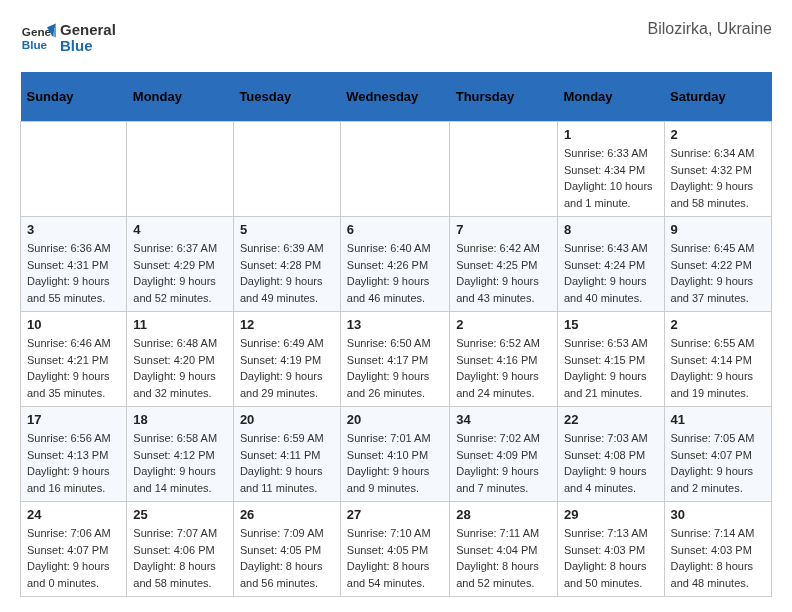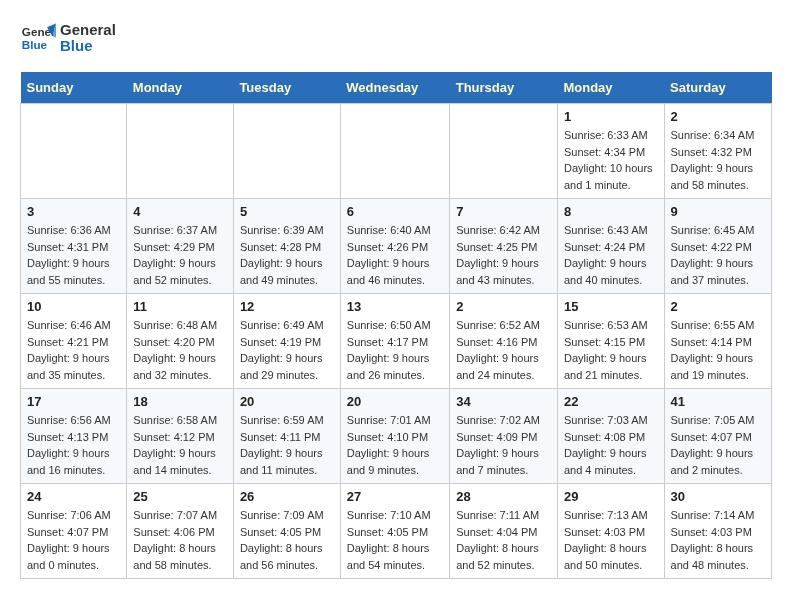--- a/index.html
+++ b/index.html
@@ -37,22 +37,22 @@
       font-size: 16px;
       color: #555;
     }
     table {
       width: 100%;
       border-collapse: collapse;
       font-size: 11px;
     }
     thead tr th {
       background-color: #2a6ebb;
-      color: #fef9c3;
-      padding: 8px 6px;
+      color: #000000;
+      padding: 17px 6px;
       text-align: left;
       font-size: 13px;
       font-weight: bold;
     }
     tbody tr td {
       border: 1px solid #ccc;
       padding: 5px 6px;
       vertical-align: top;
       width: 113px;
       min-height: 80px;
@@ -87,20 +87,21 @@
       <text x="2" y="32" font-size="13" font-weight="bold" fill="#1a6aad">Blue</text>
       <polygon points="30,8 40,4 36,18" fill="#1a6aad"></polygon>
       <polygon points="36,18 40,4 42,20" fill="#5da0d8"></polygon>
     </svg>
     <div>
       <div style="font-size:15px;font-weight:bold;color:#333;line-height:1.1;">General</div>
       <div style="font-size:15px;font-weight:bold;color:#1a6aad;line-height:1.1;">Blue</div>
     </div>
   </div>
   <div class="title-area">
+    <div class="location">Bilozirka, Ukraine</div>
   </div>
 </div>
 
 <table>
   <thead>
     <tr>
     <th>Sunday</th>
         <th>Monday</th>
         <th>Tuesday</th>
         <th>Wednesday</th>

